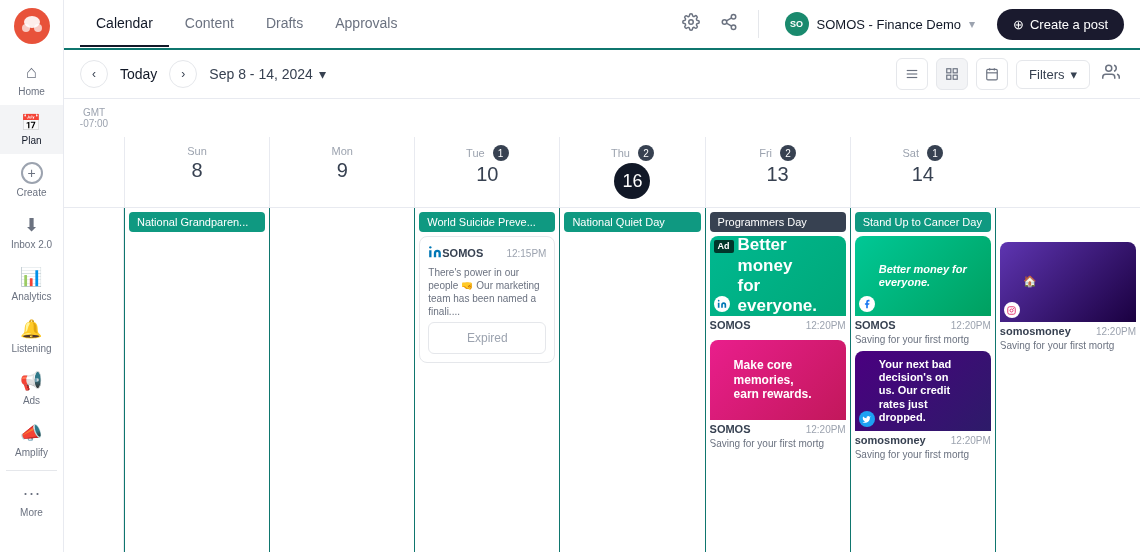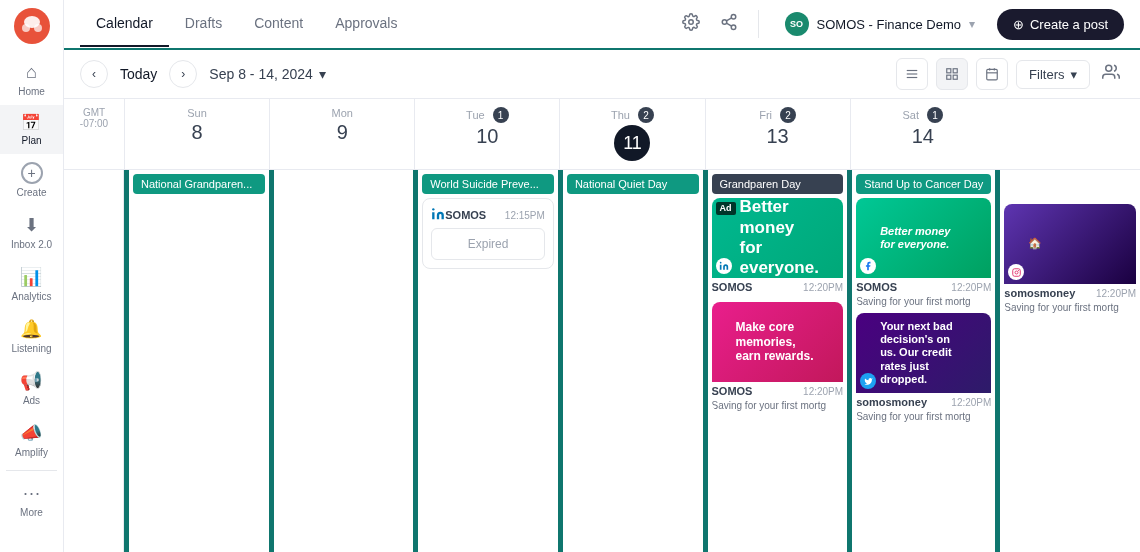--- a/index.html
+++ b/index.html
@@ -129,20 +129,21 @@
       display: grid;
       grid-template-columns: 60px repeat(7, 1fr);
       border-bottom: 1px solid #e8eaf0;
       background: #fff;
     }
     .cal-gmt { font-size: 10px; color: #9ca3af; padding: 8px 4px; text-align: center; }
     .cal-day-header {
       padding: 8px 12px;
       border-left: 1px solid #e8eaf0;
       text-align: center;
+      margin-top: 38px;
     }
     .cal-day-name { font-size: 11px; color: #9ca3af; text-transform: none; margin-bottom: 2px; }
     .cal-day-num { font-size: 20px; font-weight: 400; color: #374151; }
     .cal-day-num.today {
       background: #111827;
       color: white;
       border-radius: 50%;
       width: 36px; height: 36px;
       display: flex; align-items: center; justify-content: center;
       margin: 0 auto;
@@ -161,21 +162,21 @@
     
     .cal-body {
       flex: 1;
       display: grid;
       grid-template-columns: 60px repeat(7, 1fr);
       overflow-y: auto;
       background: #fff;
     }
     .cal-time-col { border-right: 1px solid #e8eaf0; }
     .cal-col {
-      border-left: 5px solid #0f766e;
+      border-left: 1px solid #0f766e;
       padding: 4px;
       display: flex;
       flex-direction: column;
       gap: 4px;
       background: #fff;
       min-height: 320px;
     }
 
     .holiday-pill {
       padding: 4px 8px;
@@ -292,22 +293,22 @@
     <span class="icon">···</span>
     <span class="label">More</span>
   </div>
 </div>
 
 <div class="main">
 
   <div class="header">
     <div class="nav-tabs">
       <div class="nav-tab active">Calendar</div>
+      <div class="nav-tab">Content</div>
       <div class="nav-tab">Drafts</div>
-      <div class="nav-tab">Content</div>
       <div class="nav-tab">Approvals</div>
     </div>
     <div class="header-actions">
       <button class="icon-btn" title="Settings">
         <svg width="18" height="18" viewBox="0 0 24 24" fill="none" stroke="currentColor" stroke-width="2">
             <circle cx="12" cy="12" r="3"></circle>
             <path d="M19.4 15a1.65 1.65 0 0 0 .33 1.82l.06.06a2 2 0 0 1-2.83 2.83l-.06-.06a1.65 1.65 0 0 0-1.82-.33 1.65 1.65 0 0 0-1 1.51V21a2 2 0 0 1-4 0v-.09A1.65 1.65 0 0 0 9 19.4a1.65 1.65 0 0 0-1.82.33l-.06.06a2 2 0 0 1-2.83-2.83l.06-.06A1.65 1.65 0 0 0 4.68 15a1.65 1.65 0 0 0-1.51-1H3a2 2 0 0 1 0-4h.09A1.65 1.65 0 0 0 4.6 9a1.65 1.65 0 0 0-.33-1.82l-.06-.06a2 2 0 0 1 2.83-2.83l.06.06A1.65 1.65 0 0 0 9 4.68a1.65 1.65 0 0 0 1-1.51V3a2 2 0 0 1 4 0v.09a1.65 1.65 0 0 0 1 1.51 1.65 1.65 0 0 0 1.82-.33l.06-.06a2 2 0 0 1 2.83 2.83l-.06.06A1.65 1.65 0 0 0 19.4 9a1.65 1.65 0 0 0 1.51 1H21a2 2 0 0 1 0 4h-.09a1.65 1.65 0 0 0-1.51 1z"></path>
           </svg>
       </button>
       <button class="icon-btn" title="Share">
@@ -398,21 +399,21 @@
       </div>
 
       <div class="cal-day-header">
         <div class="cal-day-name" style="display:flex;align-items:center;justify-content:center;gap:4px;">Tue <span class="badge">1</span></div>
         <div class="cal-day-num">10</div>
       </div>
 
 
       <div class="cal-day-header">
         <div class="cal-day-name" style="display:flex;align-items:center;justify-content:center;gap:4px;">Thu <span class="badge">2</span></div>
-        <div class="cal-day-num today">11</div>
+        <div class="cal-day-num today">16</div>
       </div>
 
       <div class="cal-day-header">
         <div class="cal-day-name" style="display:flex;align-items:center;justify-content:center;gap:4px;">Fri <span class="badge">2</span></div>
         <div class="cal-day-num">13</div>
       </div>
 
       <div class="cal-day-header">
         <div class="cal-day-name" style="display:flex;align-items:center;justify-content:center;gap:4px;">Sat <span class="badge">1</span></div>
         <div class="cal-day-num">14</div>
@@ -439,30 +440,31 @@
               <svg width="14" height="14" viewBox="0 0 24 24" fill="#0077b5">
                   <path d="M16 8a6 6 0 0 1 6 6v7h-4v-7a2 2 0 0 0-2-2 2 2 0 0 0-2 2v7h-4v-7a6 6 0 0 1 6-6z"></path>
                   <rect x="2" y="9" width="4" height="12"></rect>
                   <circle cx="4" cy="4" r="2"></circle>
                 </svg>
             </span>
             <span class="post-account">SOMOS</span>
             <span style="flex:1"></span>
             <span class="post-time">12:15PM</span>
           </div>
+          <div class="post-text">There's power in our people 🤜 Our marketing team has been named a finali....</div>
           <div class="post-expired">Expired</div>
         </div>
       </div>
 
       <div class="cal-col">
         <div class="holiday-pill holiday-teal">National Quiet Day</div>
       </div>
 
       <div class="cal-col thu-col">
-        <div class="holiday-pill holiday-dark">Grandparen Day</div>
+        <div class="holiday-pill holiday-dark">Programmers Day</div>
 
         <div class="img-block">
           <div class="img-block-inner" style="background:linear-gradient(135deg,#00b890,#00a878);position:relative;">
             <div class="ad-badge">Ad</div>
             <div style="text-align:left;width:100%;padding-left:4px;">
               <div style="font-size:17px;font-weight:bold;color:white;line-height:1.2;">Better money<br>for everyone.</div>
             </div>
             <div style="position:absolute;bottom:4px;left:4px;">
               <div style="background:#fff;border-radius:50%;width:16px;height:16px;display:flex;align-items:center;justify-content:center;overflow:hidden;">
                 <svg width="10" height="10" viewBox="0 0 24 24" fill="#0077b5">

